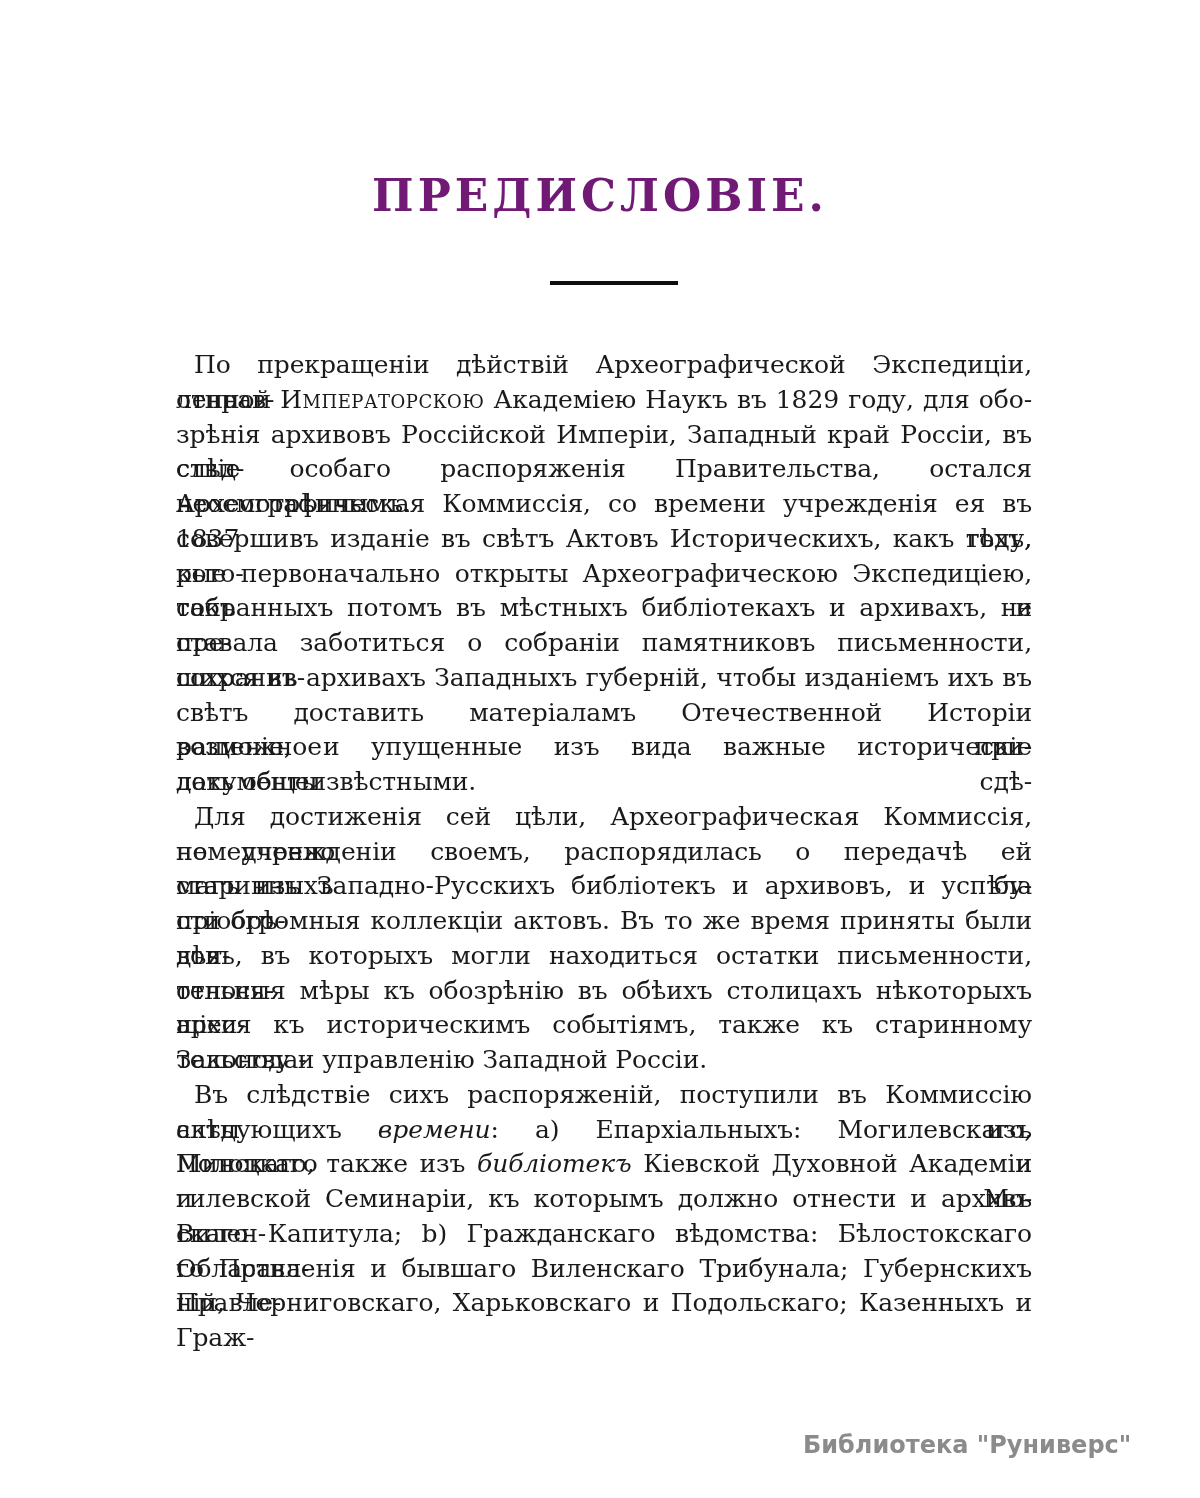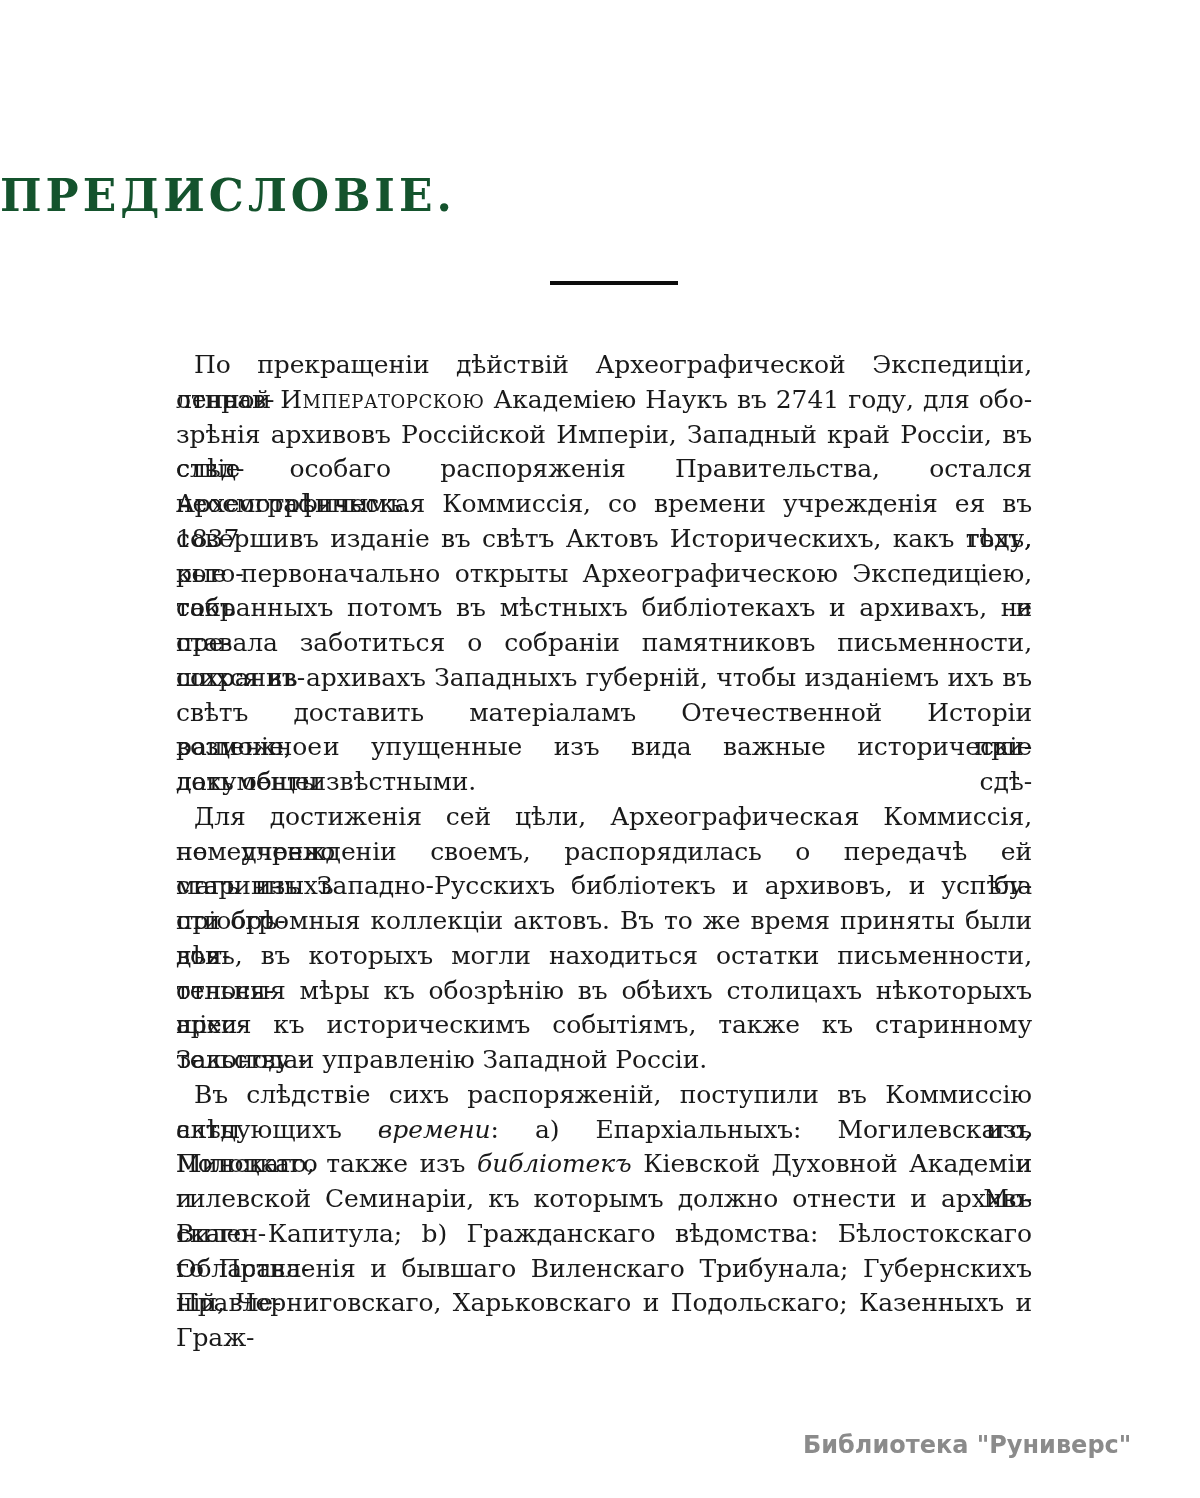--- a/index.html
+++ b/index.html
@@ -14,26 +14,26 @@
     background: #ffffff;
     overflow: hidden;
     font-family: "DejaVu Serif", serif;
     color: #1c1c1c;
   }
   .doc-title {
     position: absolute;
     top: 170px;
     left: 0;
     width: 100%;
-    text-align: left;
+    text-align: center;
     font-family: "DejaVu Serif", serif;
     font-weight: bold;
     font-size: 44px;
     letter-spacing: 4px;
-    color: #14532d;
+    color: #701a75;
     white-space: nowrap;
   }
   .title-rule {
     position: absolute;
     top: 281px;
     left: 550px;
     width: 128px;
     height: 4px;
     background: #0d0d0d;
   }
@@ -81,21 +81,21 @@
 <body>
 
 <div class="page">
 
   <div class="doc-title">ПРЕДИСЛОВІЕ.</div>
 
   <div class="title-rule"></div>
 
   <div class="text-block">
       <div class="line indent"><span>По прекращеніи дѣйствій Археографической Экспедиціи, отправ-</span></div>
-      <div class="line"><span>ленной </span><span class="sc">Императорскою</span><span> Академіею Наукъ въ 2741 году, для обо-</span></div>
+      <div class="line"><span>ленной </span><span class="sc">Императорскою</span><span> Академіею Наукъ въ 1829 году, для обо-</span></div>
       <div class="line"><span>зрѣнія архивовъ Россійской Имперіи, Западный край Россіи, въ слѣд-</span></div>
       <div class="line"><span>ствіе особаго распоряженія Правительства, остался неосмотрѣннымъ.</span></div>
       <div class="line"><span>Археографическая Коммиссія, со времени учрежденія ея въ 1837 году,</span></div>
       <div class="line"><span>совершивъ изданіе въ свѣтъ Актовъ Историческихъ, какъ тѣхъ, кото-</span></div>
       <div class="line"><span>рые первоначально открыты Археографическою Экспедиціею, такъ и</span></div>
       <div class="line"><span>собранныхъ потомъ въ мѣстныхъ библіотекахъ и архивахъ, не пре-</span></div>
       <div class="line"><span>ставала заботиться о собраніи памятниковъ письменности, сохранив-</span></div>
       <div class="line"><span>шихся въ архивахъ Западныхъ губерній, чтобы изданіемъ ихъ въ</span></div>
       <div class="line"><span>свѣтъ доставить матеріаламъ Отечественной Исторіи возможное при-</span></div>
       <div class="line"><span>ращеніе, и упущенные изъ вида важные историческіе документы сдѣ-</span></div>

